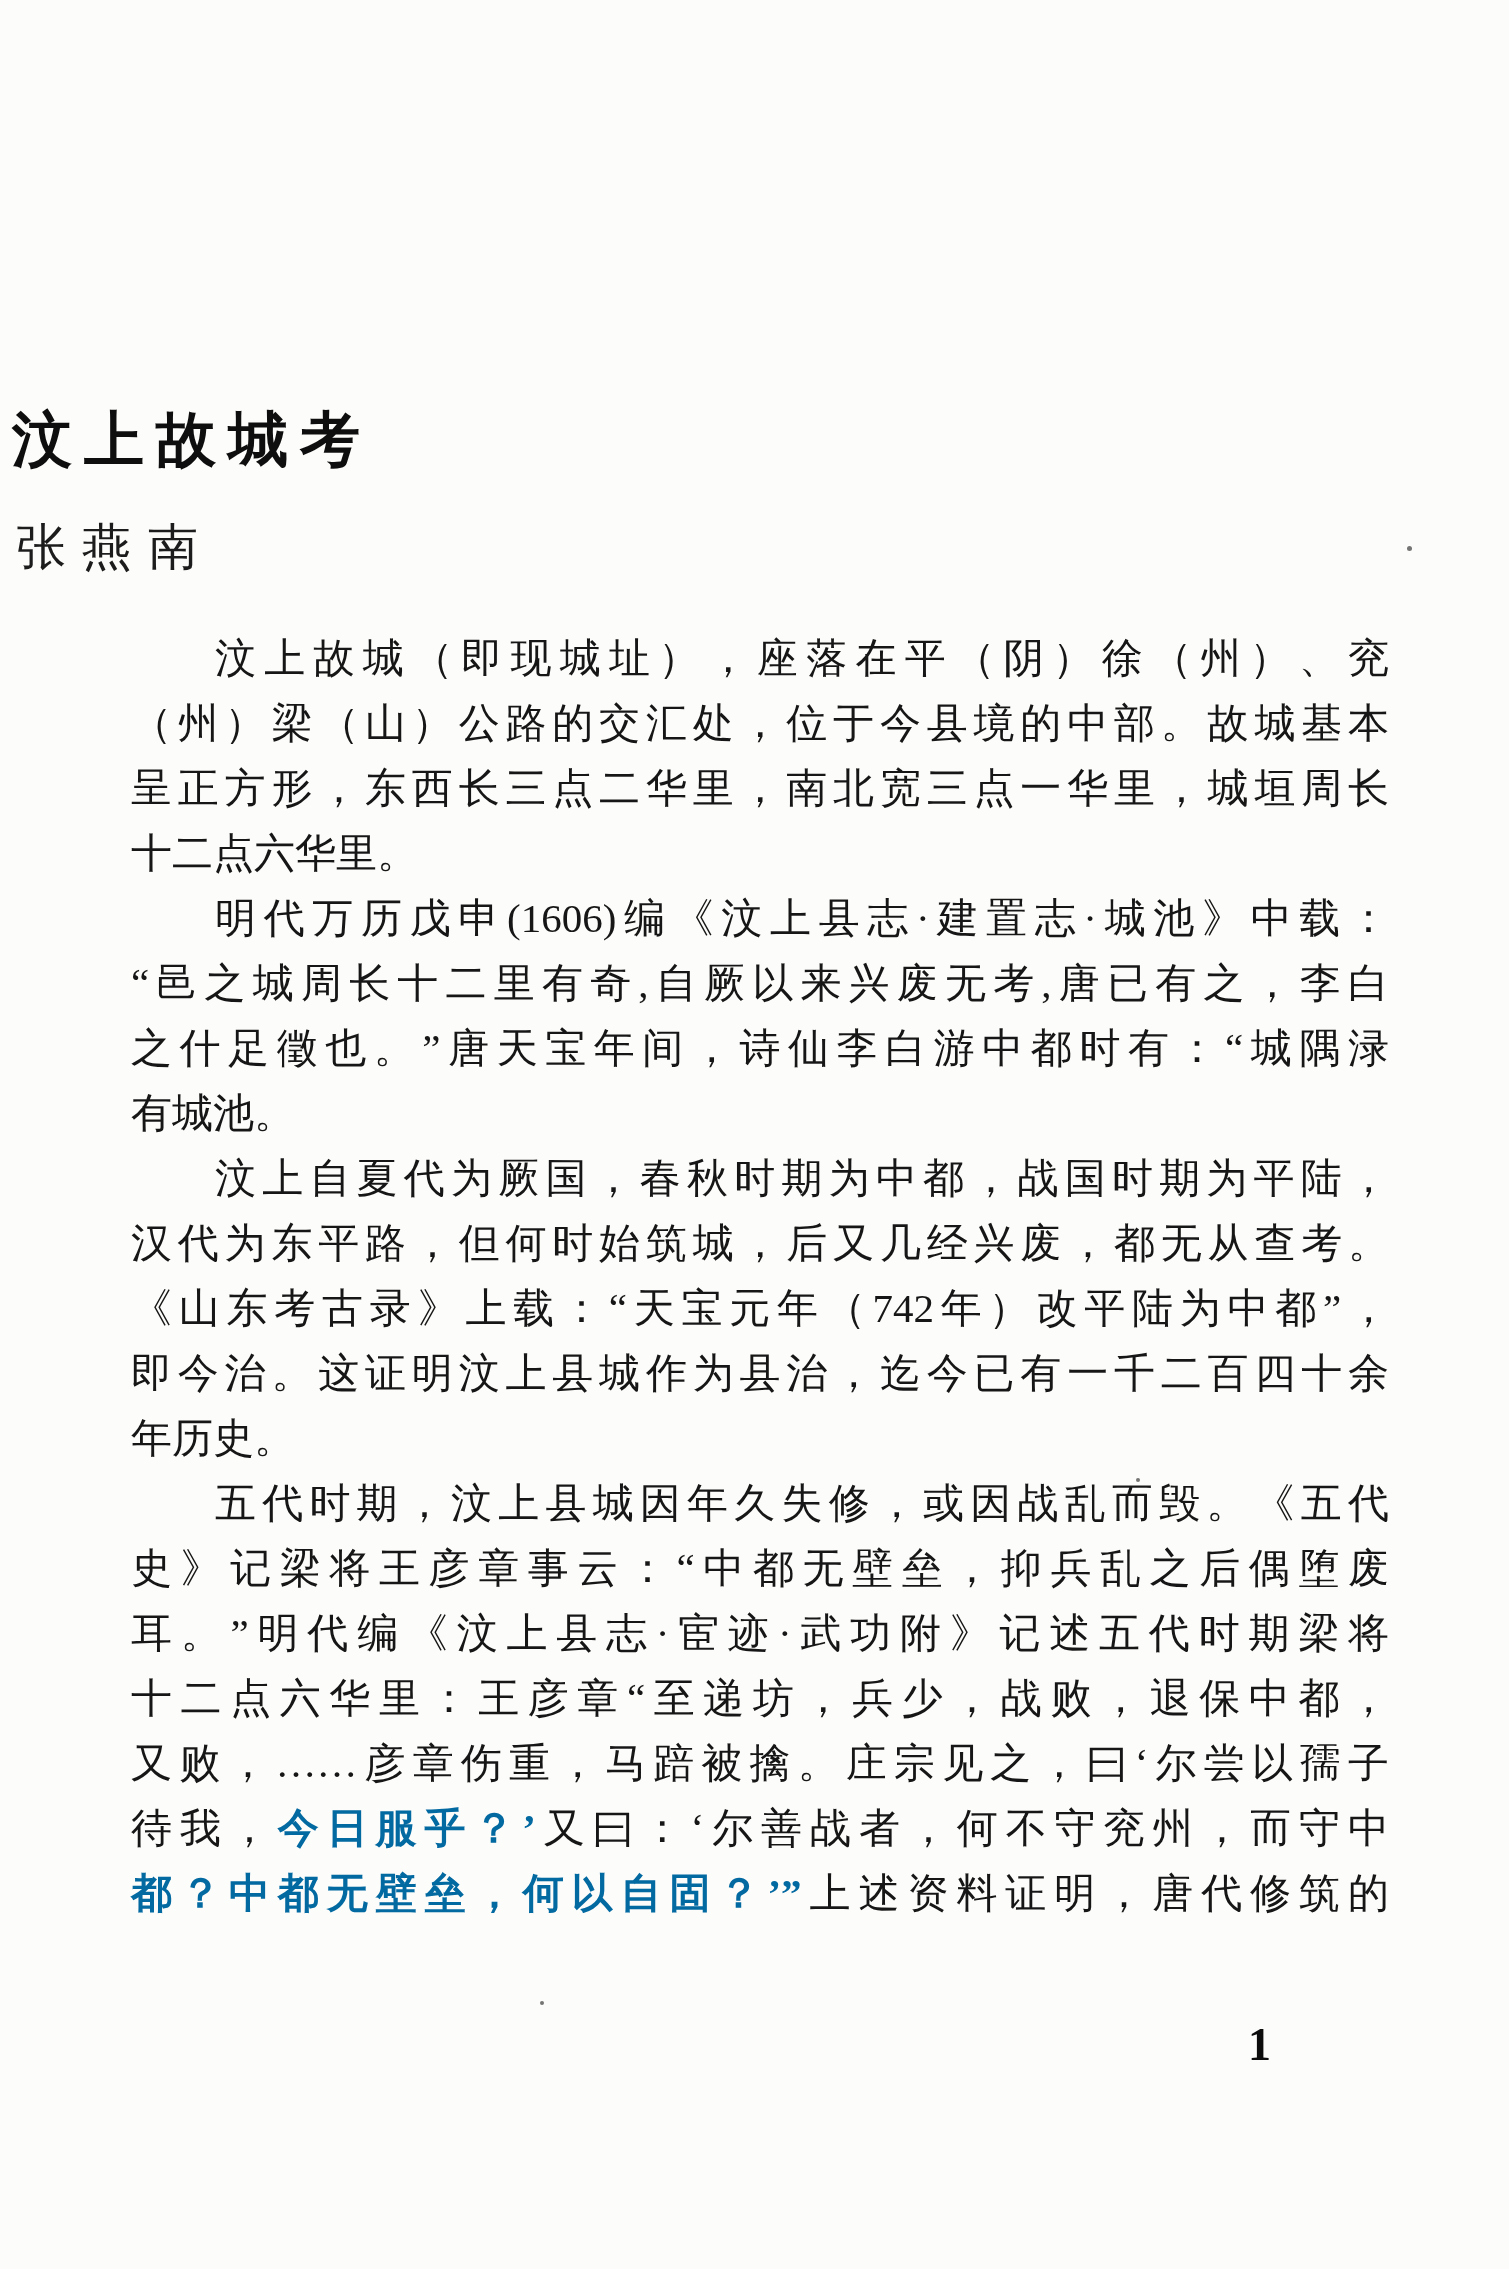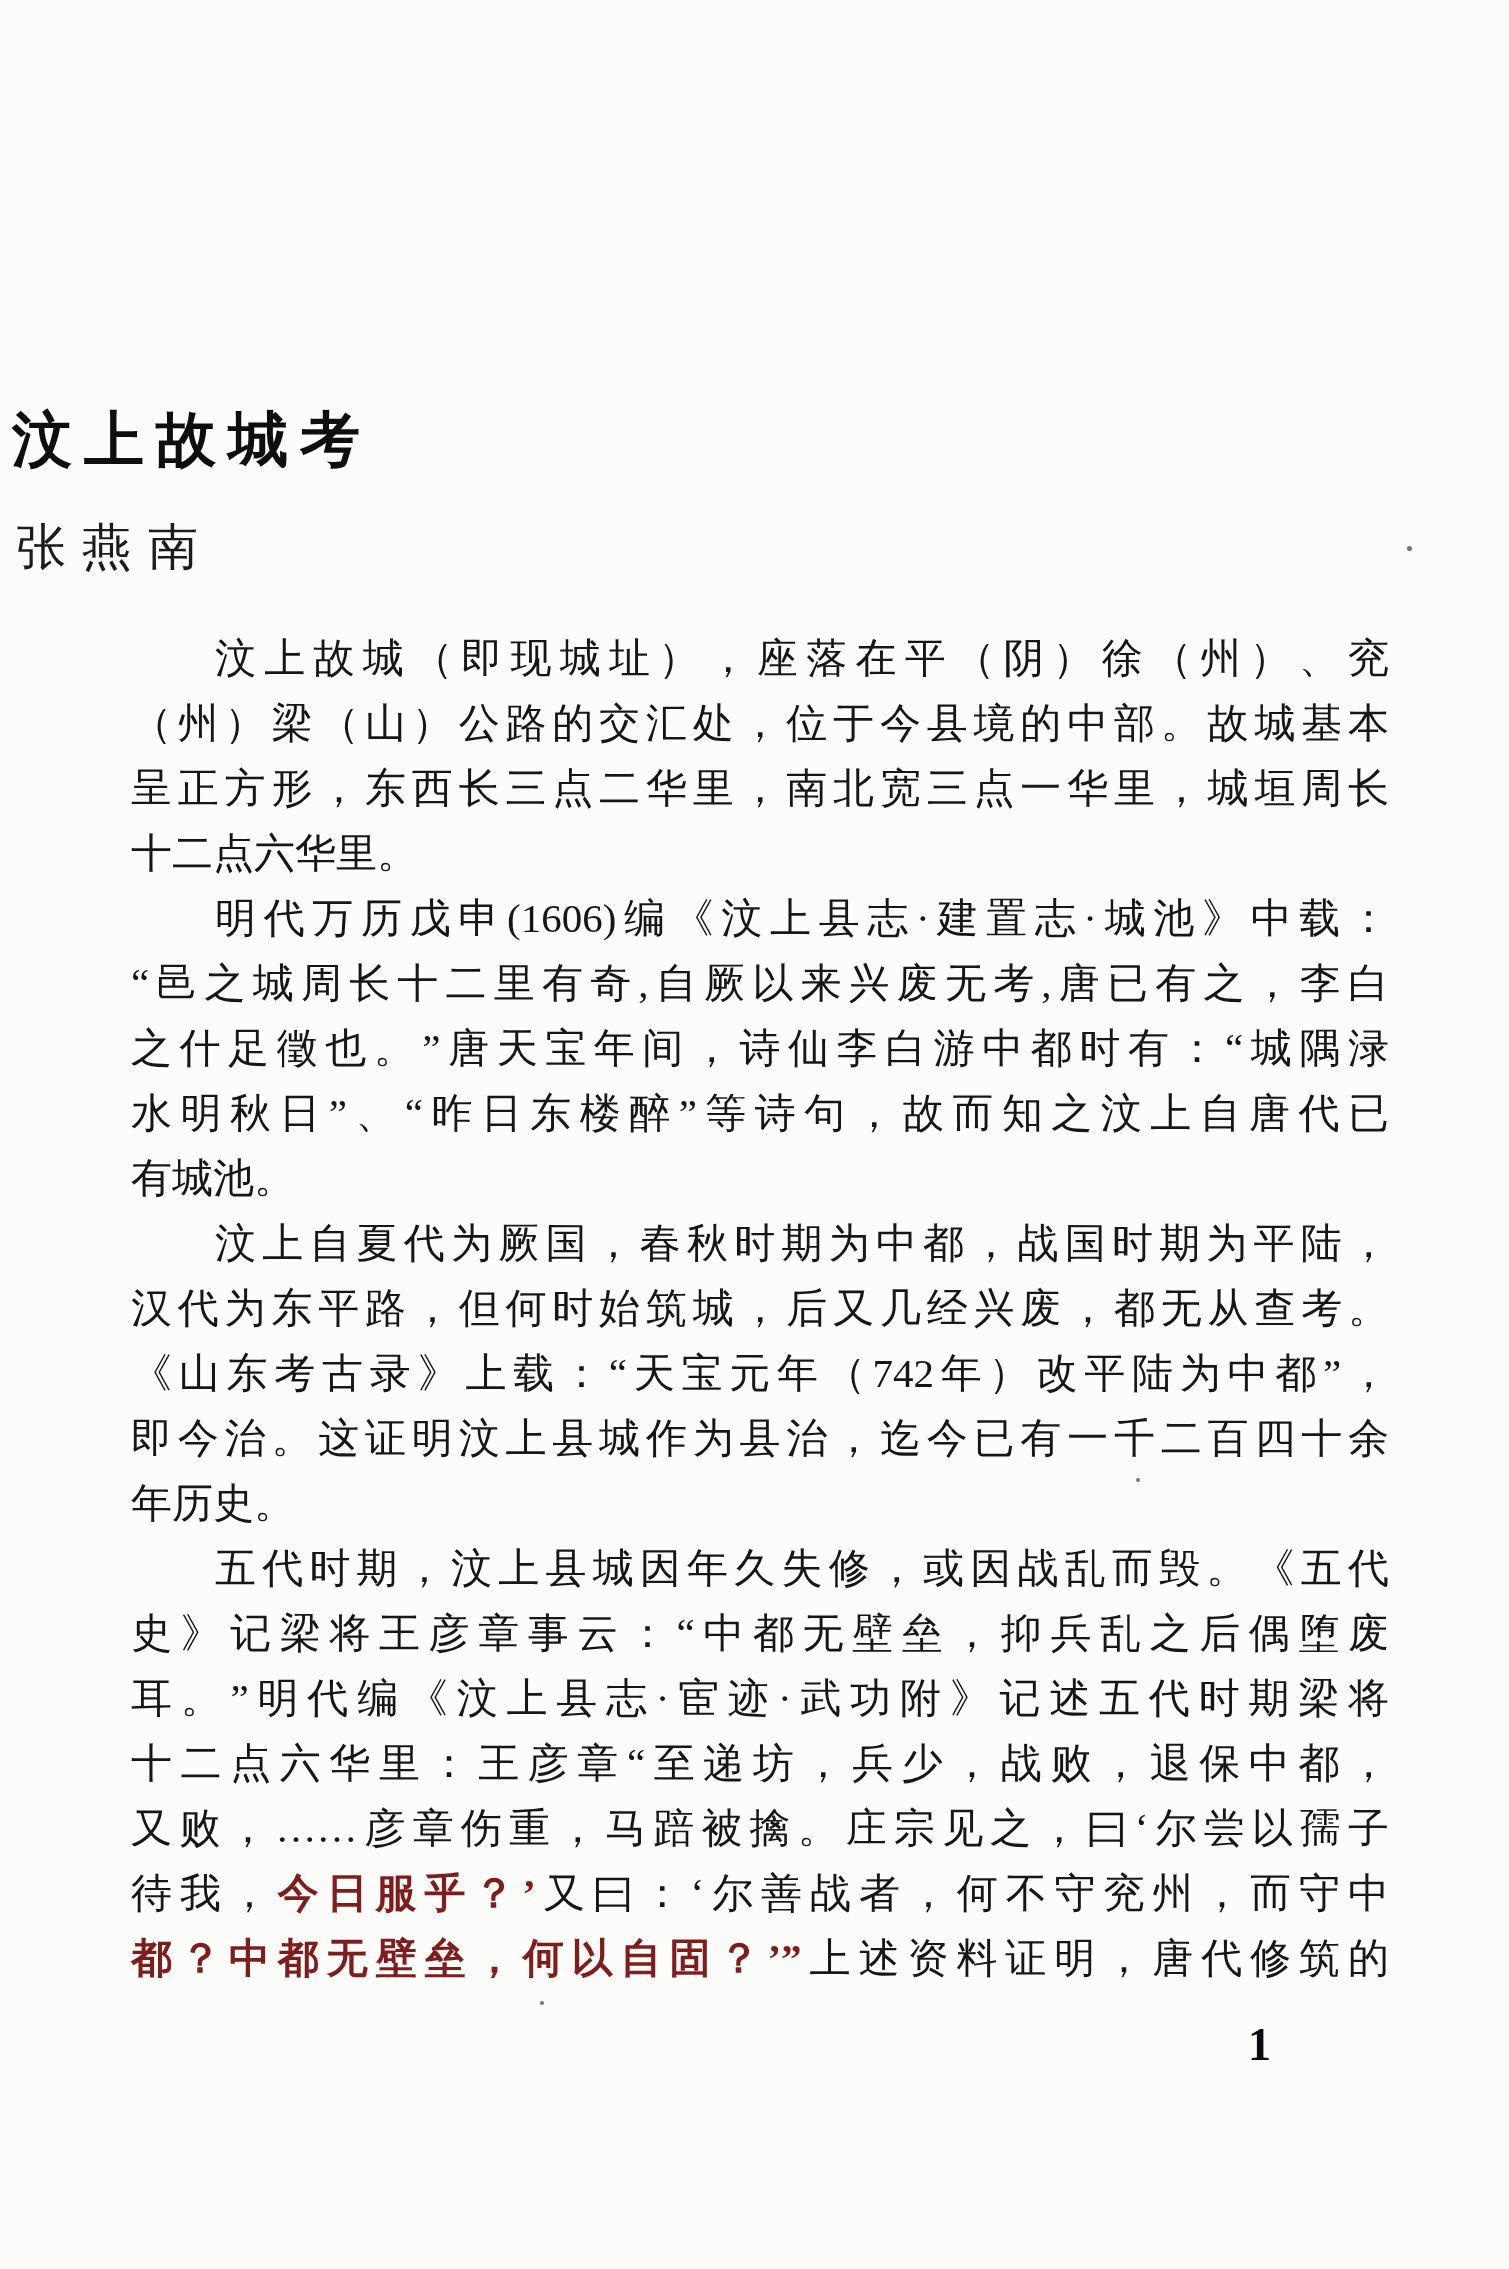--- a/index.html
+++ b/index.html
@@ -48,21 +48,21 @@
     line-height: 65px;
     font-size: 41px;
     text-align: justify;
     text-align-last: justify;
     word-break: break-all;
     white-space: normal;
     color: #161616;
   }
   .line.end { text-align-last: left; }
   .line.indent { padding-left: 84px; }
-  .seg-bold { font-weight: 700; color: #7f1d1d; }
+  .seg-bold { font-weight: 700; color: #0369a1; }
   .page-number {
     position: absolute;
     left: 1248px;
     top: 2018px;
     font-size: 46px;
     font-weight: 700;
     color: #0c0c0c;
   }
   .speck {
     position: absolute;
@@ -84,21 +84,20 @@
   <div class="doc-author">张燕南</div>
 
   <main class="body-text" id="body-text">
       <div class="line indent"><span class="">汶上故城（即现城址），座落在平（阴）徐（州）、兖</span></div>
       <div class="line"><span class="">（州）梁（山）公路的交汇处，位于今县境的中部。故城基本</span></div>
       <div class="line"><span class="">呈正方形，东西长三点二华里，南北宽三点一华里，城垣周长</span></div>
       <div class="line end"><span class="">十二点六华里。</span></div>
       <div class="line indent"><span class="">明代万历戊申(1606)编《汶上县志·建置志·城池》中载：</span></div>
       <div class="line"><span class="">“邑之城周长十二里有奇,自厥以来兴废无考,唐已有之，李白</span></div>
       <div class="line"><span class="">之什足徵也。”唐天宝年间，诗仙李白游中都时有：“城隅渌</span></div>
-      <div class="line"><span class="">水明秋日”、“昨日东楼醉”等诗句，故而知之汶上自唐代已</span></div>
       <div class="line end"><span class="">有城池。</span></div>
       <div class="line indent"><span class="">汶上自夏代为厥国，春秋时期为中都，战国时期为平陆，</span></div>
       <div class="line"><span class="">汉代为东平路，但何时始筑城，后又几经兴废，都无从查考。</span></div>
       <div class="line"><span class="">《山东考古录》上载：“天宝元年（742年）改平陆为中都”，</span></div>
       <div class="line"><span class="">即今治。这证明汶上县城作为县治，迄今已有一千二百四十余</span></div>
       <div class="line end"><span class="">年历史。</span></div>
       <div class="line indent"><span class="">五代时期，汶上县城因年久失修，或因战乱而毁。《五代</span></div>
       <div class="line"><span class="">史》记梁将王彦章事云：“中都无壁垒，抑兵乱之后偶堕废</span></div>
       <div class="line"><span class="">耳。”明代编《汶上县志·宦迹·武功附》记述五代时期梁将</span></div>
       <div class="line"><span class="">十二点六华里：王彦章“至递坊，兵少，战败，退保中都，</span></div>

